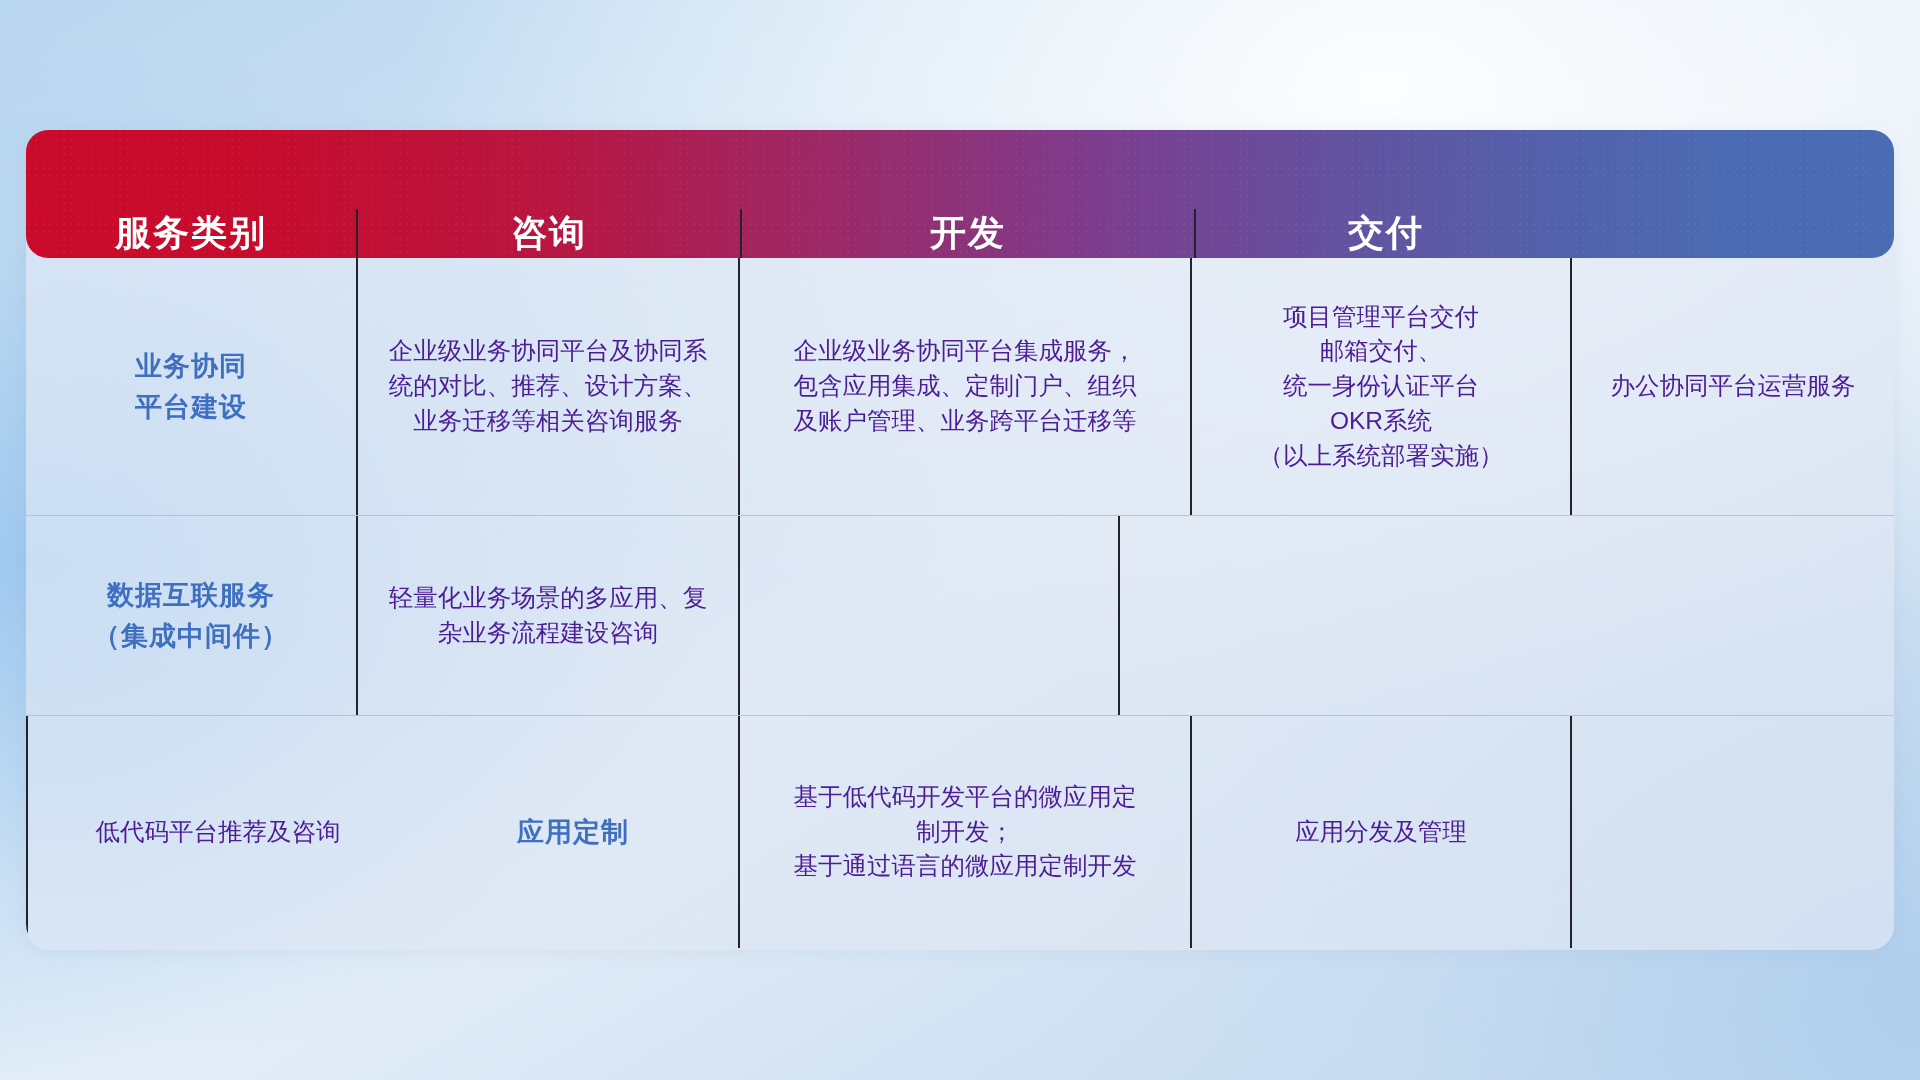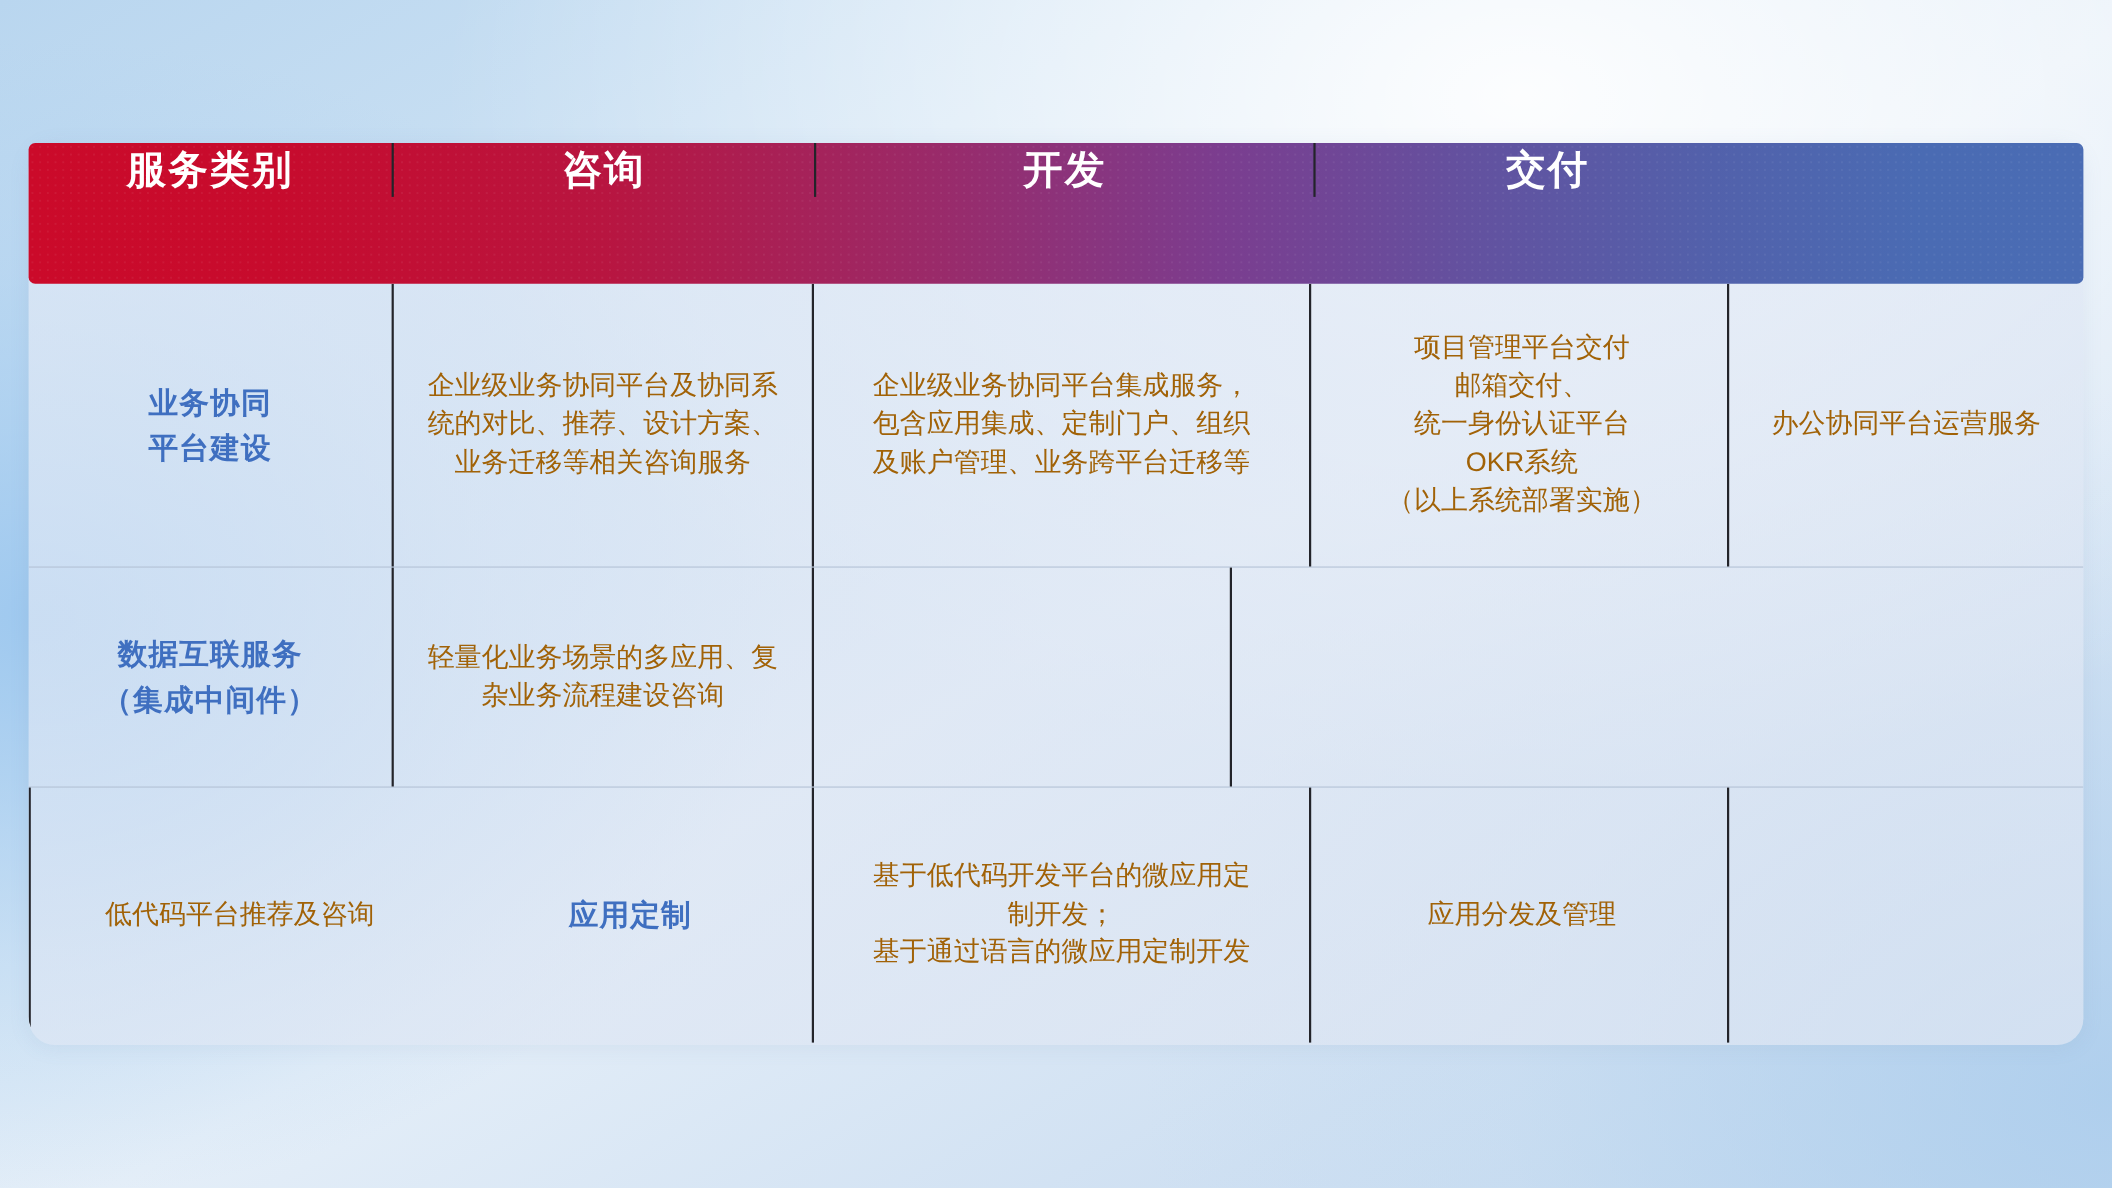--- a/index.html
+++ b/index.html
@@ -38,33 +38,33 @@
     box-shadow: 0 2px 18px rgba(110,140,180,0.10);
   }
 
   
   #header-row {
     position: absolute;
     left: 26px;
     top: 130px;
     width: 1868px;
     height: 128px;
-    border-radius: 6px;
+    border-radius: 22px;
     background: linear-gradient(90deg,
         #cb0a2a 0%,
         #c70b2d 12%,
         #b81540 28%,
         #9a2a69 44%,
         #7b3d8f 58%,
         #63519f 70%,
         #5261ab 82%,
         #4a6bb3 92%,
         #4a6cb4 100%);
     display: flex;
-    align-items: flex-start;
+    align-items: flex-end;
     overflow: hidden;
   }
   #header-row::after {
     content: "";
     position: absolute;
     inset: 0;
     background-image: radial-gradient(rgba(255,255,255,0.10) 1px, transparent 1px);
     background-size: 7px 7px;
     pointer-events: none;
     opacity: .55;
@@ -99,36 +99,36 @@
 
   .cell {
     box-sizing: border-box;
     display: flex;
     align-items: center;
     justify-content: center;
     text-align: center;
     padding: 8px 16px;
     font-size: 24.5px;
     line-height: 1.42;
-    color: #a16207;
+    color: #4c1d95;
     white-space: pre-line;
   }
   .cell.label {
     color: #3f6fc0;
     font-weight: bold;
     font-size: 27px;
     letter-spacing: 1px;
     line-height: 1.5;
   }
 
   
   .c0 { width: 330px; }
   .c1 { width: 382px; }
   .c2 { width: 452px; }
-  .c3 { width: 380px; padding-left: 21px; }
+  .c3 { width: 380px; }
   .c4 { width: 324px; }
 
   
   .c1, .c2, .c3, .c4 { border-left: 2px solid #23242a; }
   #row-1 .c4, #row-2 .c4 { border-left: 2px solid #23242a; }
 
   
   #row-0, #row-1 { border-bottom: 1.5px solid #b3c2d6; }
 
   

